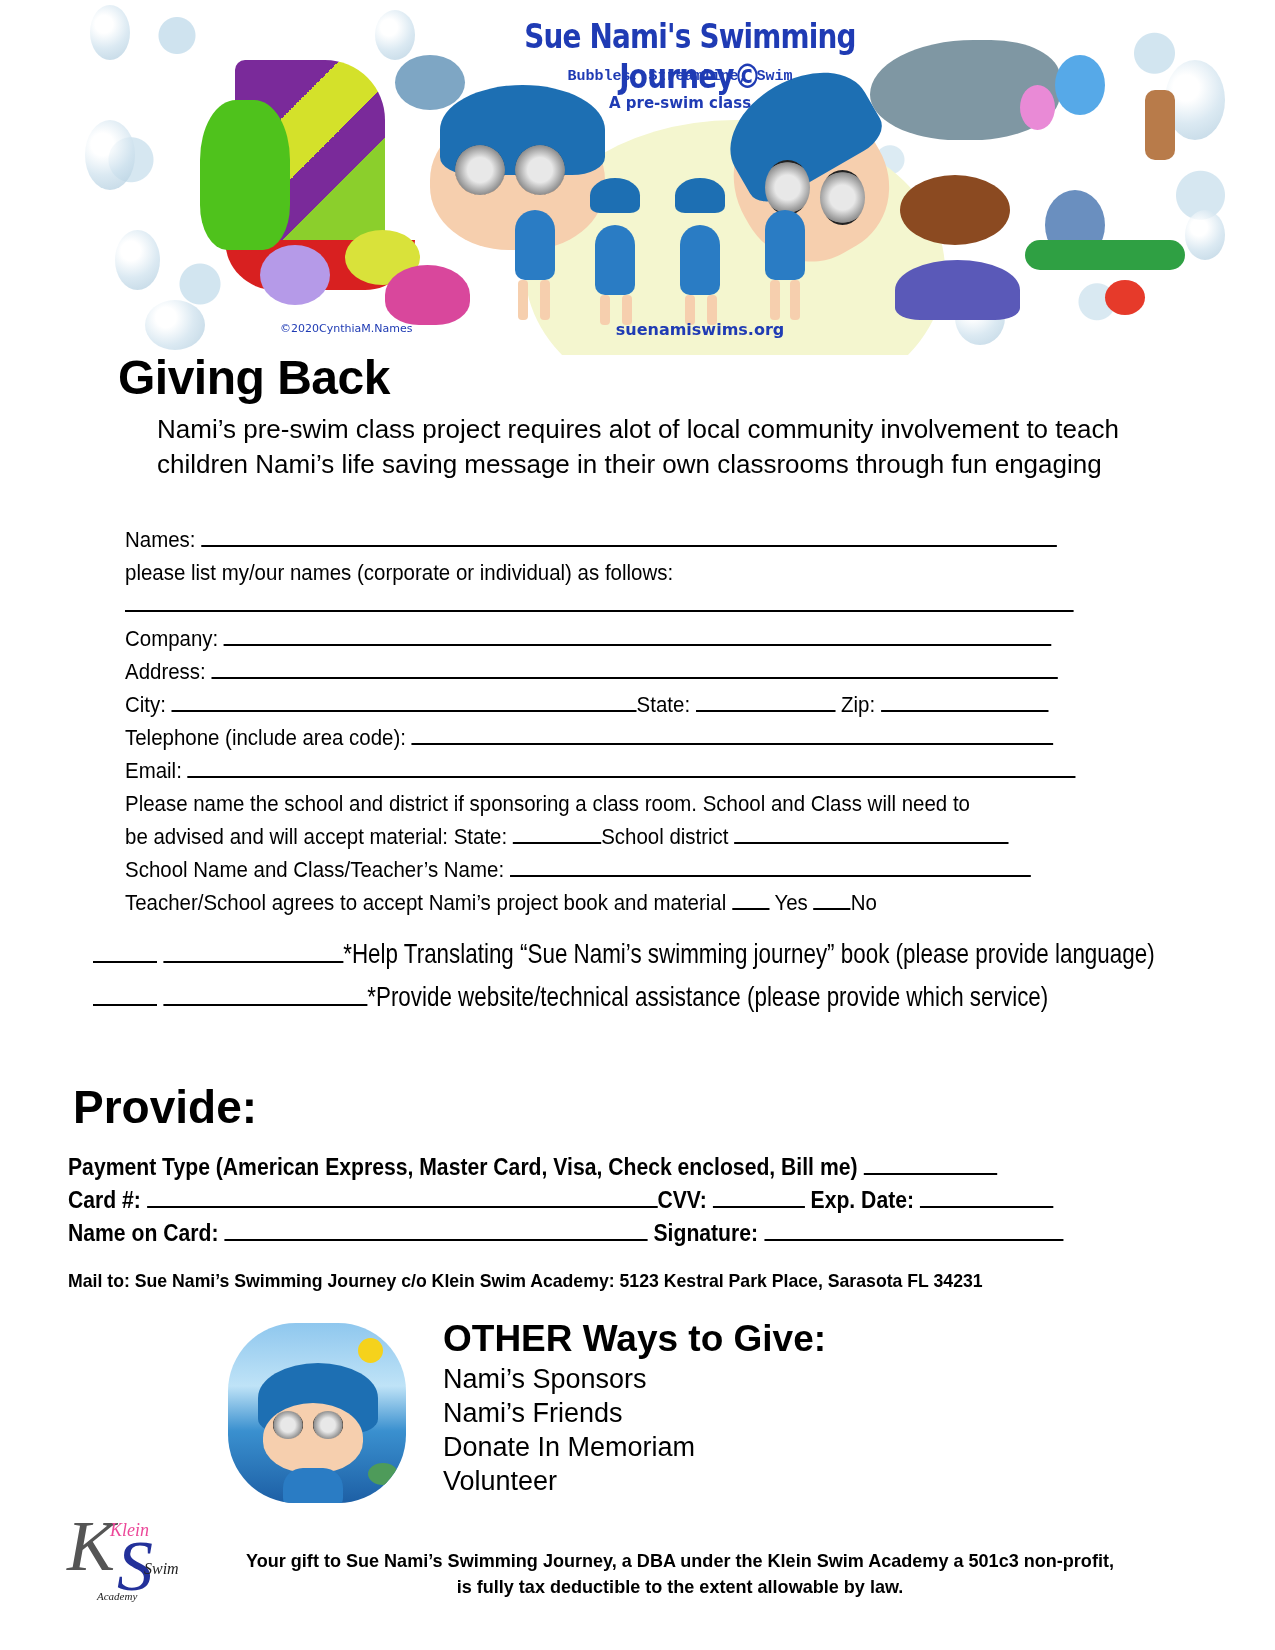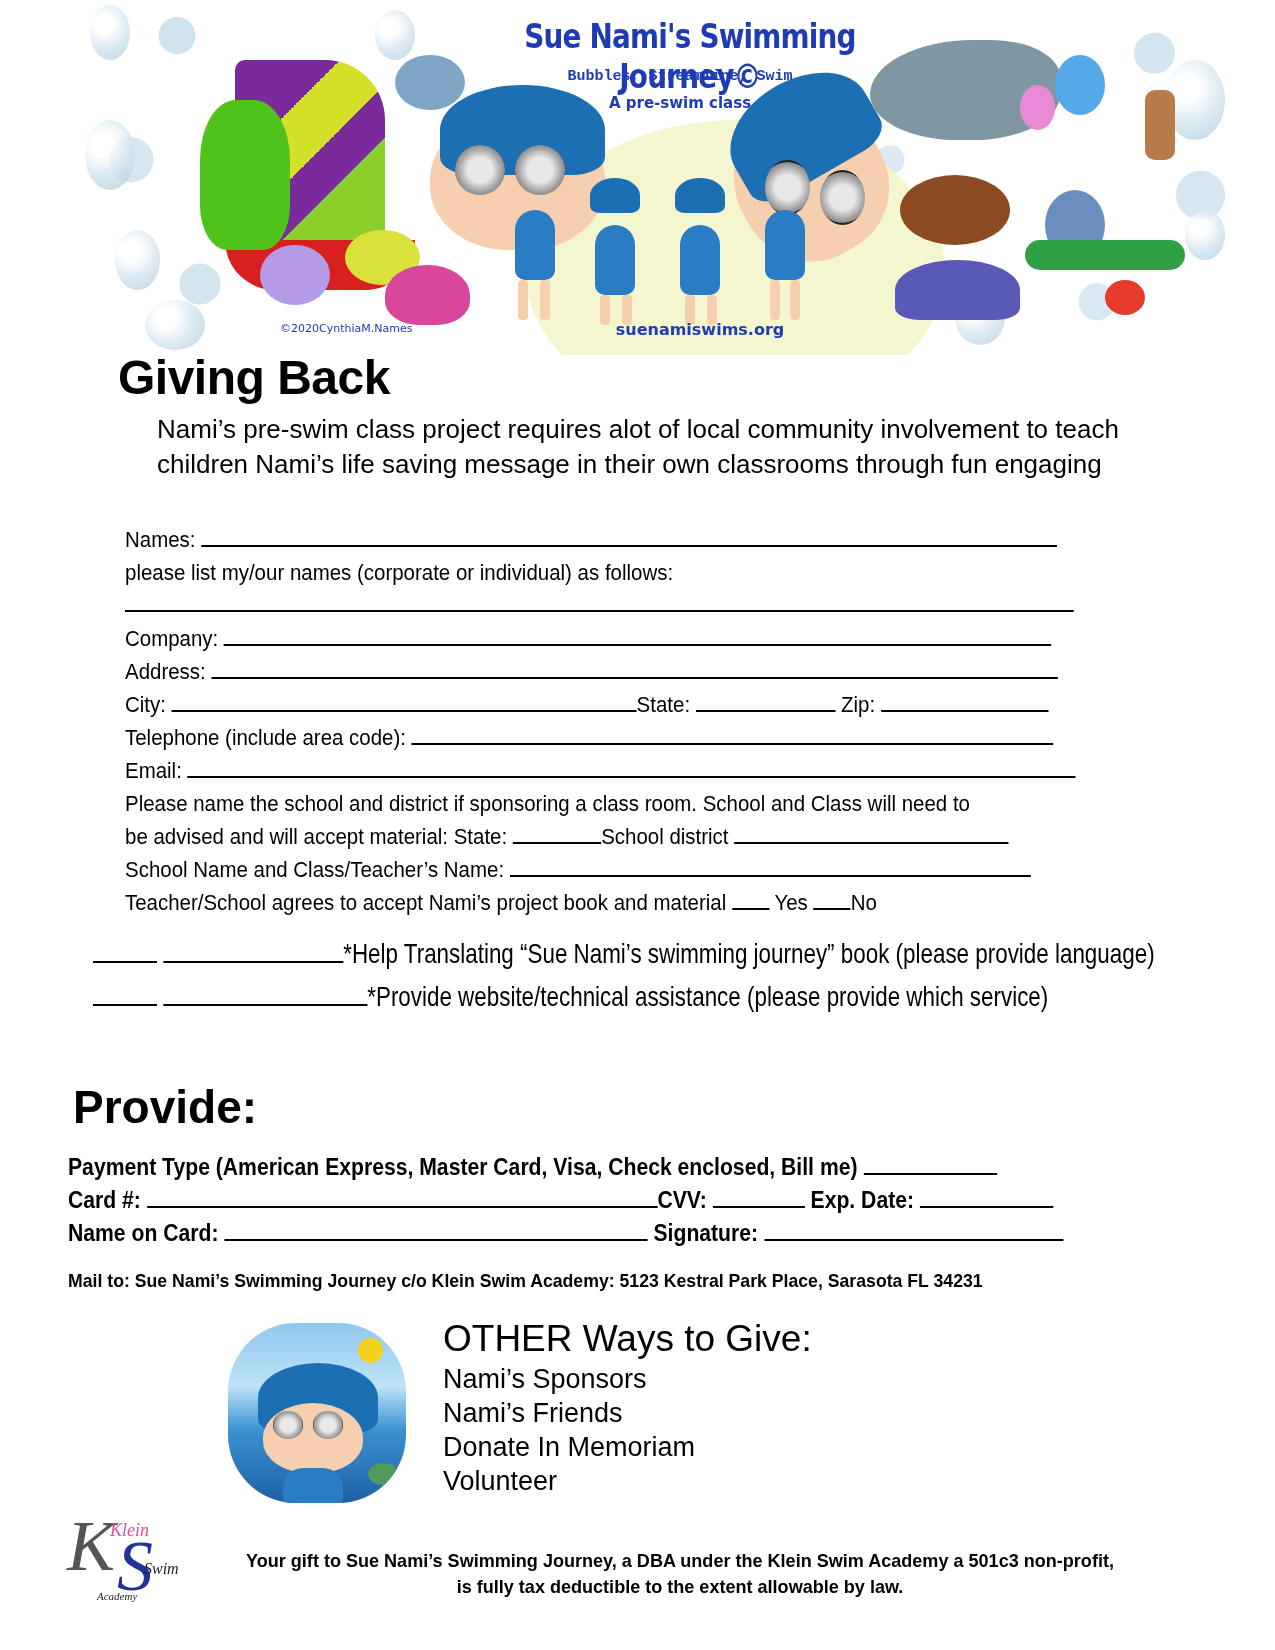--- a/index.html
+++ b/index.html
@@ -35,21 +35,21 @@
   #giving-title{left:118px;top:350px;font-size:48px;font-weight:bold;letter-spacing:-.5px;}
   #intro{left:117px;top:412px;width:1060px;font-size:26px;line-height:34.5px;margin-left:40px;}
   .row{position:absolute;left:125px;font-size:22px;white-space:nowrap;transform:scaleX(.93);transform-origin:left;}
   .line{display:inline-block;border-bottom:2px solid #000;height:18px;vertical-align:baseline;}
   .small-row{position:absolute;font-size:28px;white-space:nowrap;transform:scaleX(.8);transform-origin:left;}
   #payment-title{left:73px;top:1080px;font-size:46px;font-weight:bold;}
   .pay-row{position:absolute;left:68px;font-size:23px;font-weight:bold;white-space:nowrap;transform:scaleX(.92);transform-origin:left;}
   #mailto{left:68px;top:1270px;font-size:19px;font-weight:bold;white-space:nowrap;transform:scaleX(.93);transform-origin:left;}
   #nami-badge{left:228px;top:1323px;width:178px;height:180px;border-radius:38%;overflow:hidden;
      background:linear-gradient(#8fc7ee 0%,#bfe3f7 35%,#3a90cf 60%,#1d5fa5 100%);}
-  #other-title{left:443px;top:1318px;font-size:37px;font-weight:normal;}
+  #other-title{left:443px;top:1318px;font-size:37px;font-weight:bold;}
   .other-item{position:absolute;left:443px;font-size:27px;}
   #ksa-logo{left:62px;top:1510px;width:120px;height:100px;}
   #footer-note{left:180px;top:1548px;width:1000px;text-align:center;font-size:19px;font-weight:bold;line-height:26px;transform:scaleX(.95);transform-origin:center;}
 </style>
 </head>
 <body>
 
 <div id="banner" class="abs">
   <div class="bubble" style="left:5px;top:5px;width:40px;height:55px;"></div>
   <div class="bubble" style="left:0;top:120px;width:50px;height:70px;"></div>

